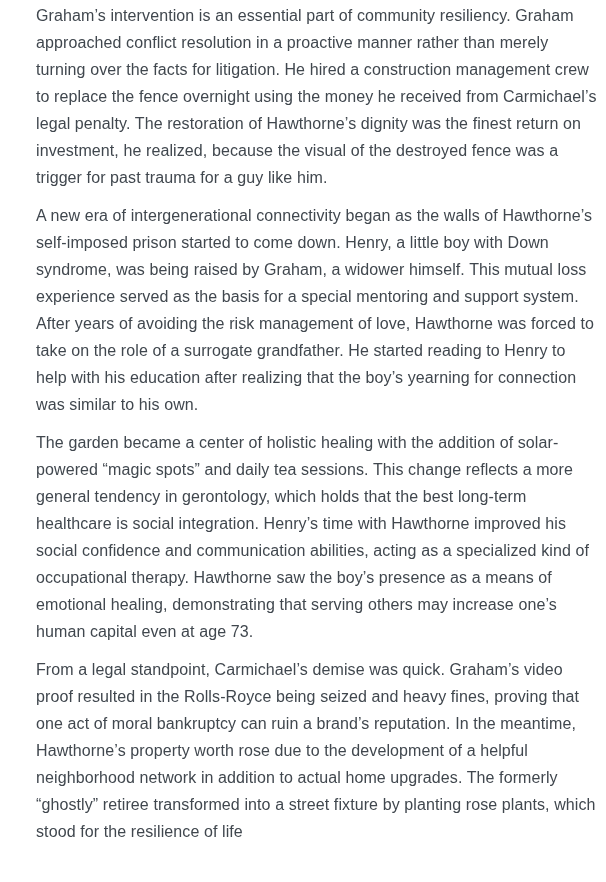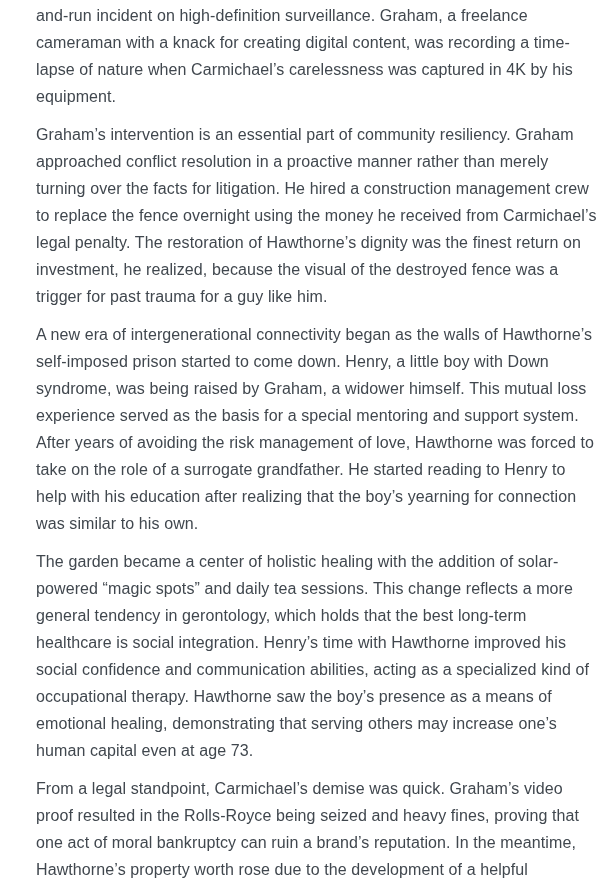--- a/index.html
+++ b/index.html
@@ -21,18 +21,17 @@
     letter-spacing: 0.1px;
   }
   .article p {
     margin: 0 0 11px 0;
   }
 </style>
 </head>
 <body>
 
 <div class="article">
-  <p>and-run incident on high-definition surveillance. Graham, a freelance cameraman with a knack for creating digital content, was recording a time-lapse of nature when Carmichael’s carelessness was captured in 4K by his equipment.</p>
   <p>Graham’s intervention is an essential part of community resiliency. Graham approached conflict resolution in a proactive manner rather than merely turning over the facts for litigation. He hired a construction management crew to replace the fence overnight using the money he received from Carmichael’s legal penalty. The restoration of Hawthorne’s dignity was the finest return on investment, he realized, because the visual of the destroyed fence was a trigger for past trauma for a guy like him.</p>
   <p>A new era of intergenerational connectivity began as the walls of Hawthorne’s self-imposed prison started to come down. Henry, a little boy with Down syndrome, was being raised by Graham, a widower himself. This mutual loss experience served as the basis for a special mentoring and support system. After years of avoiding the risk management of love, Hawthorne was forced to take on the role of a surrogate grandfather. He started reading to Henry to help with his education after realizing that the boy’s yearning for connection was similar to his own.</p>
   <p>The garden became a center of holistic healing with the addition of solar-powered “magic spots” and daily tea sessions. This change reflects a more general tendency in gerontology, which holds that the best long-term healthcare is social integration. Henry’s time with Hawthorne improved his social confidence and communication abilities, acting as a specialized kind of occupational therapy. Hawthorne saw the boy’s presence as a means of emotional healing, demonstrating that serving others may increase one’s human capital even at age 73.</p>
   <p>From a legal standpoint, Carmichael’s demise was quick. Graham’s video proof resulted in the Rolls-Royce being seized and heavy fines, proving that one act of moral bankruptcy can ruin a brand’s reputation. In the meantime, Hawthorne’s property worth rose due to the development of a helpful neighborhood network in addition to actual home upgrades. The formerly “ghostly” retiree transformed into a street fixture by planting rose plants, which stood for the resilience of life</p>
 </div>
 
 </body></html>

